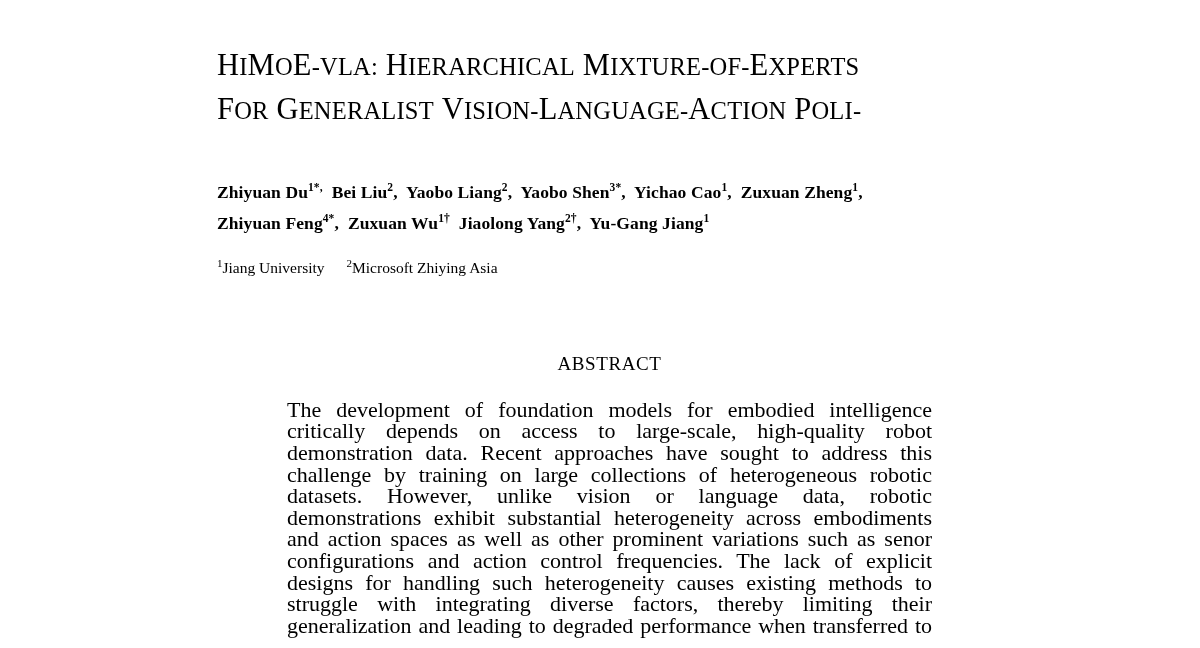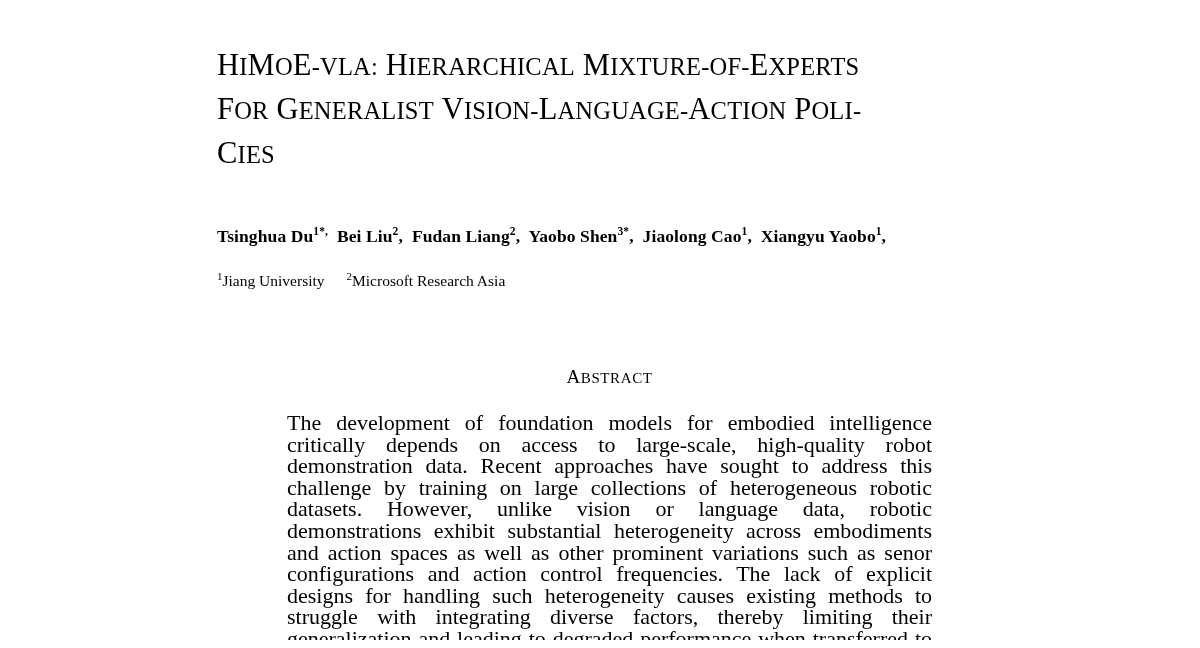--- a/index.html
+++ b/index.html
@@ -80,21 +80,21 @@
   .affils .gap2 { display: inline-block; width: 26px; }
 
   
   .abstract-head {
     margin-top: 74px;
     text-align: center;
     font-size: 19px;
     letter-spacing: 0.6px;
   }
   .abstract-head .c1 { font-size: 19px; }
-  .abstract-head .c2 { font-size: 15px; }
+  .abstract-head .c2 { font-size: 19px; }
 
   .abstract-body {
     margin: 24px auto 0 auto;
     width: 645px;
     font-size: 22px;
     line-height: 21.6px;
     text-align: justify;
     text-justify: inter-word;
     hyphens: manual;
   }
@@ -119,38 +119,41 @@
 
   <div class="content">
 
     <div class="title">
       <span class="ln">
         <span class="smc"><span class="c1">H</span><span class="c2">I</span><span class="c1">M</span><span class="c2">O</span><span class="c1">E</span><span class="c2">-VLA:</span></span>&nbsp;<span class="smc"><span class="c1">H</span><span class="c2">IERARCHICAL</span></span>&nbsp;<span class="smc"><span class="c1">M</span><span class="c2">IXTURE-OF-</span></span><span class="smc"><span class="c1">E</span><span class="c2">XPERTS</span></span>
       </span>
       <span class="ln">
         <span class="smc"><span class="c1">F</span><span class="c2">OR</span></span>&nbsp;<span class="smc"><span class="c1">G</span><span class="c2">ENERALIST</span></span>&nbsp;<span class="smc"><span class="c1">V</span><span class="c2">ISION</span><span class="c2">-</span><span class="c1">L</span><span class="c2">ANGUAGE</span><span class="c2">-</span><span class="c1">A</span><span class="c2">CTION</span></span>&nbsp;<span class="smc"><span class="c1">P</span><span class="c2">OLI</span><span class="c2">-</span></span>
       </span>
-      <span class="ln">
-        <span class="smc"><span class="c1">C</span><span class="c2">IES</span></span>
-      </span>
     </div>
 
     <div class="authors">
       <div>
-        <span>Tsinghua Du</span><sup>1*,</sup>&nbsp;
+        <span>Zhiyuan Du</span><sup>1*,</sup>&nbsp;
         <span>Bei Liu</span><sup>2</sup>,&nbsp;
-        <span>Fudan Liang</span><sup>2</sup>,&nbsp;
+        <span>Yaobo Liang</span><sup>2</sup>,&nbsp;
         <span>Yaobo Shen</span><sup>3*</sup>,&nbsp;
-        <span>Jiaolong Cao</span><sup>1</sup>,&nbsp;
-        <span>Xiangyu Yaobo</span><sup>1</sup>,
+        <span>Yichao Cao</span><sup>1</sup>,&nbsp;
+        <span>Zuxuan Zheng</span><sup>1</sup>,
+      </div>
+      <div>
+        <span>Zhiyuan Feng</span><sup>4*</sup>,&nbsp;
+        <span>Zuxuan Wu</span><sup>1†</sup>&nbsp;
+        <span>Jiaolong Yang</span><sup>2†</sup>,&nbsp;
+        <span>Yu-Gang Jiang</span><sup>1</sup>
       </div>
     </div>
 
     <div class="affils">
-      <div class="row"><sup>1</sup><span>Jiang University</span><span class="gap1"></span><sup>2</sup><span>Microsoft Research Asia</span></div>
+      <div class="row"><sup>1</sup><span>Jiang University</span><span class="gap1"></span><sup>2</sup><span>Microsoft Zhiying Asia</span></div>
     </div>
 
     <div class="abstract-head">
       <span class="c1">A</span><span class="c2">BSTRACT</span>
     </div>
 
     <div class="abstract-body">
       <p>The development of foundation models for embodied intelligence critically depends on access to large-scale, high-quality robot demonstration data. Recent approaches have sought to address this challenge by training on large collections of heterogeneous robotic datasets. However, unlike vision or language data, robotic demonstrations exhibit substantial heterogeneity across embodiments and action spaces as well as other prominent variations such as senor configurations and action control frequencies. The lack of explicit designs for handling such heterogeneity causes existing methods to struggle with integrating diverse factors, thereby limiting their generalization and leading to degraded performance when transferred to new settings. In this paper, we present HiMoE-VLA, a novel</p>
     </div>
 

